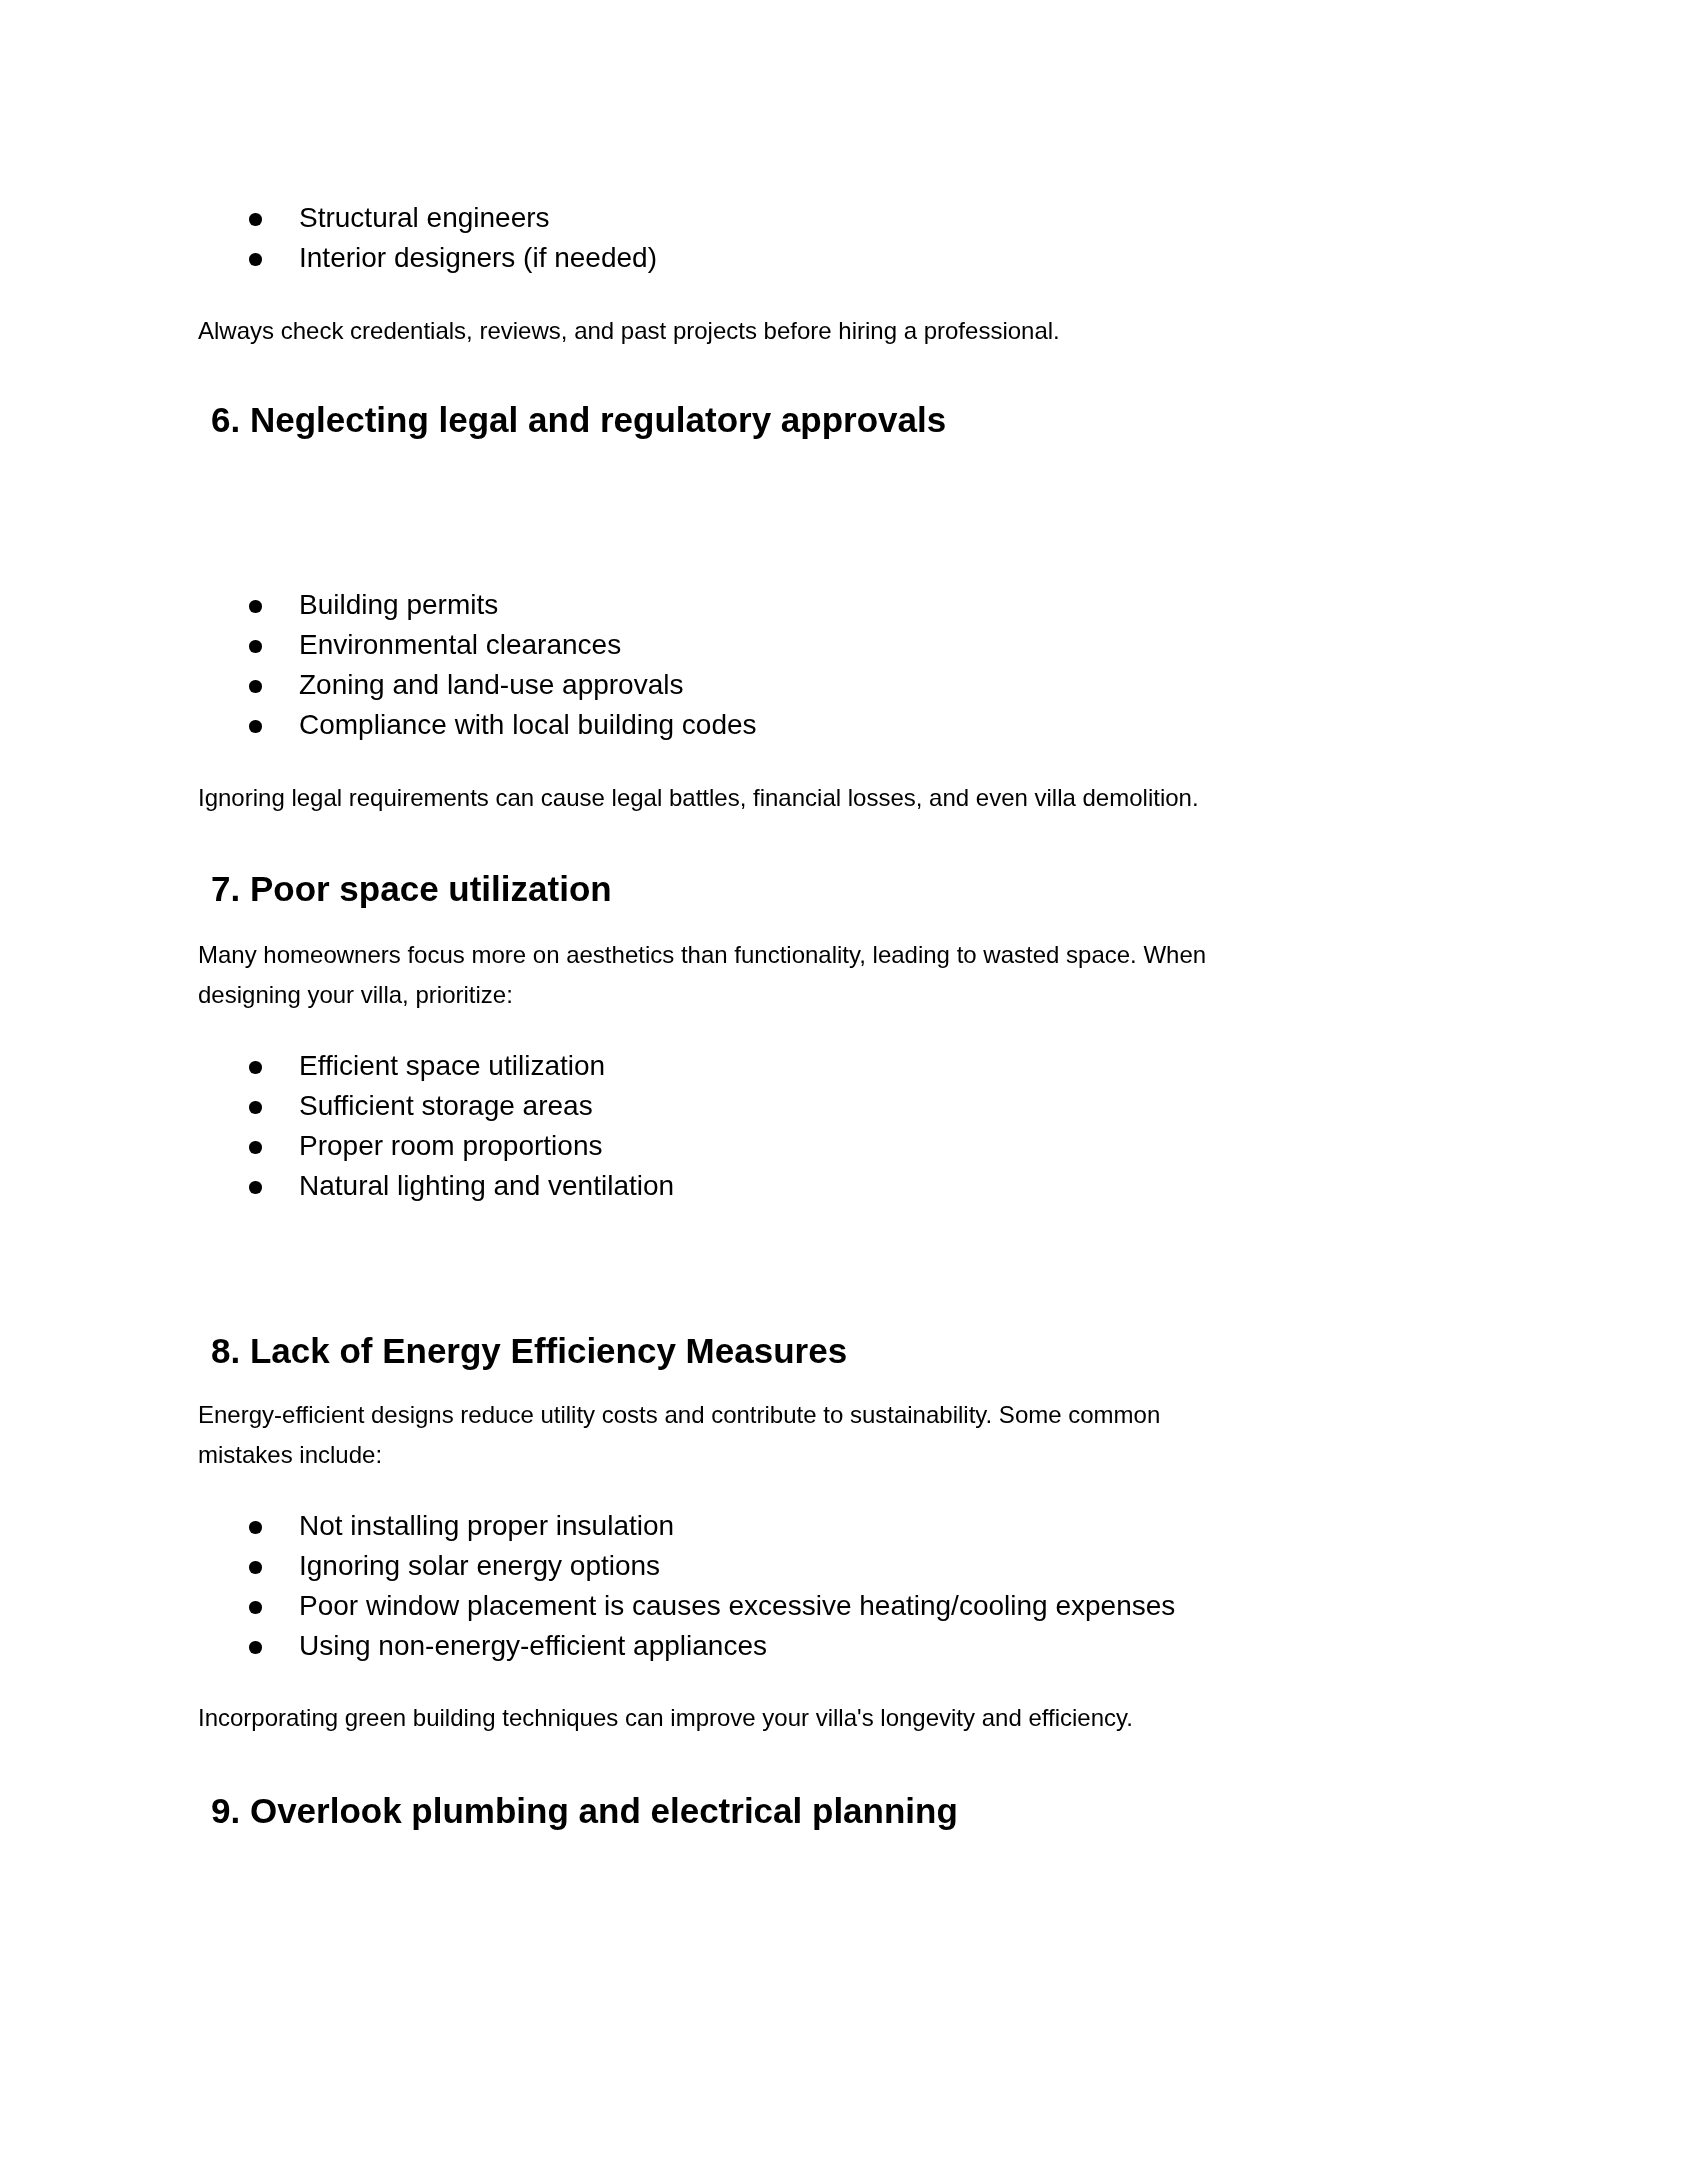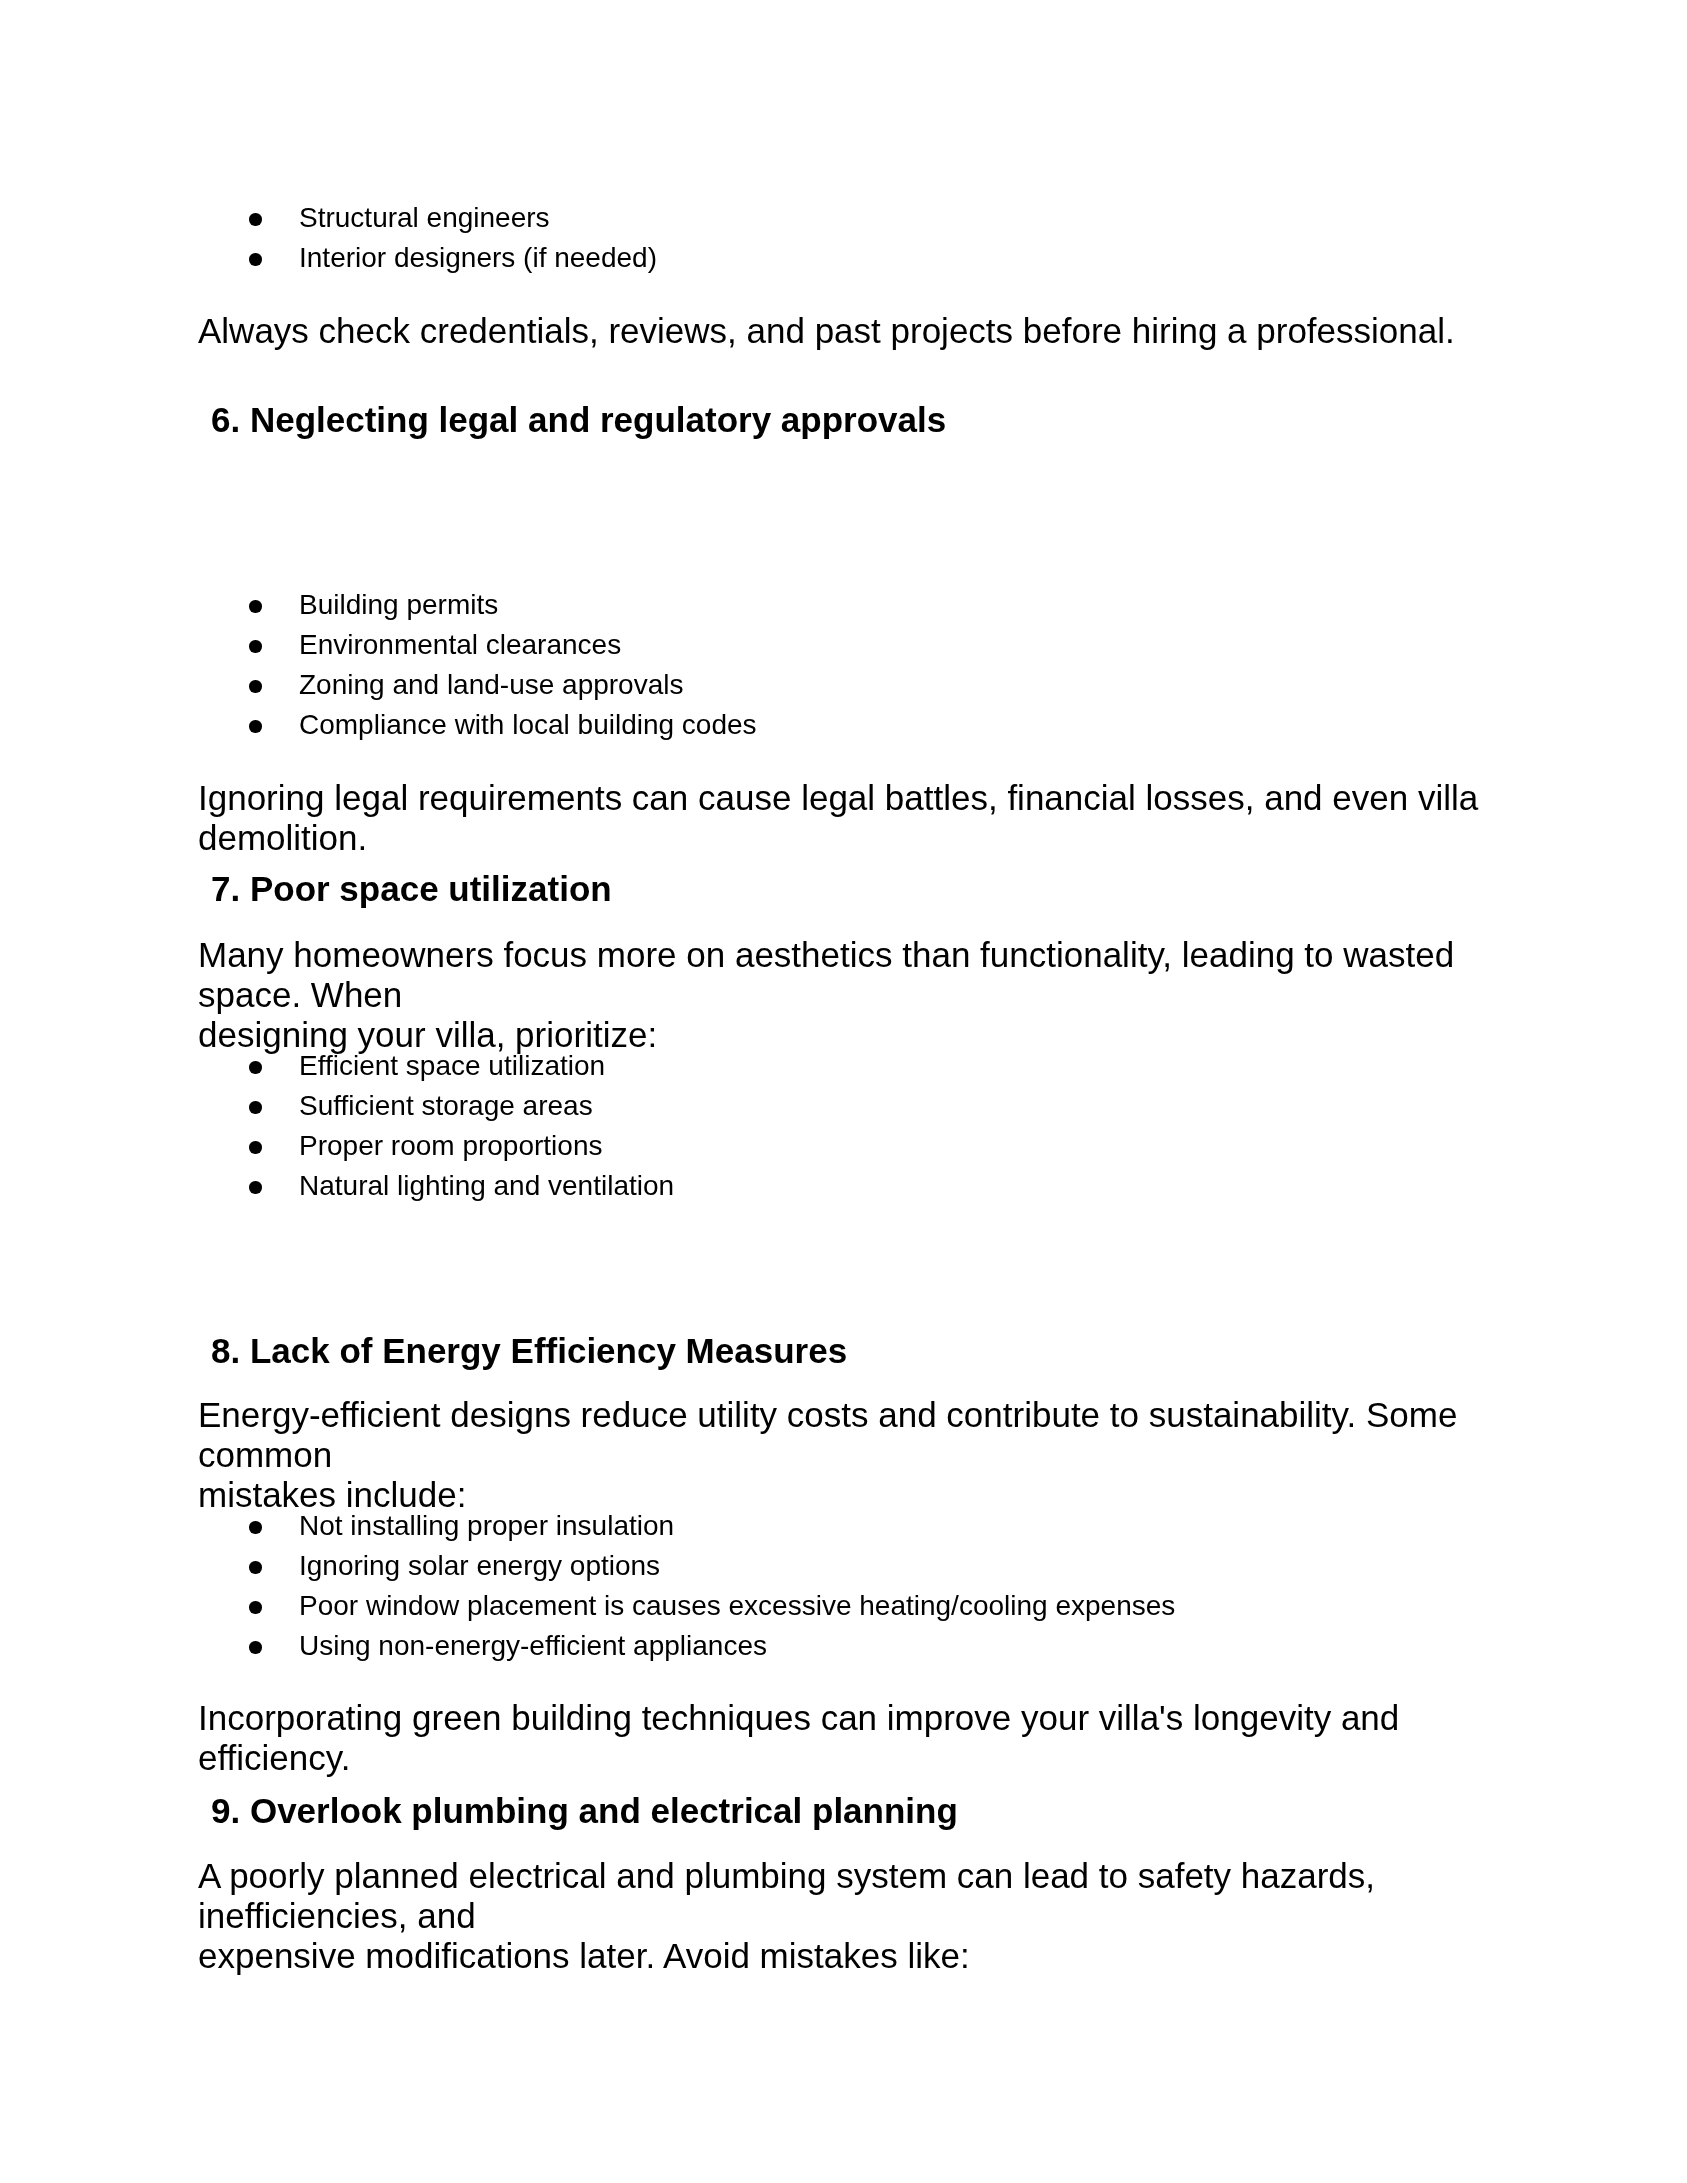--- a/index.html
+++ b/index.html
@@ -1,20 +1,20 @@
 <!DOCTYPE html>
 <html style="font-size:10.5px"><head>
 <meta charset="utf-8">
 <style>
   html, body { margin: 0; padding: 0; background: #ffffff; }
   body { width: 1687px; height: 2183px; position: relative; overflow: hidden;
          font-family: "Liberation Sans", sans-serif; color: #000000; }
   .page { position: absolute; left: 0; top: 0; width: 1687px; height: 2078px; }
   .blk { position: absolute; left: 198px; width: 1305px; }
-  .p { font-size: 35px; line-height: 40px; margin: 0; white-space: pre-wrap; }
+  .p { font-size: 24px; line-height: 40px; margin: 0; white-space: pre-wrap; }
   .h { font-size: 35px; font-weight: bold; line-height: 42px; margin: 13px; }
   ul.bl { list-style: none; margin: 0; padding: 0; }
   ul.bl li { position: relative; font-size: 28px; line-height: 40px; padding-left: 101px; }
   ul.bl li .dot { position: absolute; left: 51px; top: 15px; width: 12.5px; height: 12.5px;
                   border-radius: 50%; background: #000; }
 </style>
 </head>
 <body>
 
 <div class="page">
@@ -53,19 +53,15 @@
   </div>
   <ul class="bl blk" style="top:1506px;">
     <li><span class="dot"></span><span>Not installing proper insulation</span></li>
     <li><span class="dot"></span><span>Ignoring solar energy options</span></li>
     <li><span class="dot"></span><span>Poor window placement is causes excessive heating/cooling expenses</span></li>
     <li><span class="dot"></span><span>Using non-energy-efficient appliances</span></li>
   </ul>
   <p class="p blk" style="top:1698px;">Incorporating green building techniques can improve your villa's longevity and efficiency.</p>
 
   <h2 class="h blk" style="top:1777px;">9. Overlook plumbing and electrical planning</h2>
-  <div class="blk" style="top:1856px;">
-    <p class="p">A poorly planned electrical and plumbing system can lead to safety hazards, inefficiencies, and</p>
-    <p class="p">expensive modifications later. Avoid mistakes like:</p>
-  </div>
 
 </div>
 
 
 </body></html>

